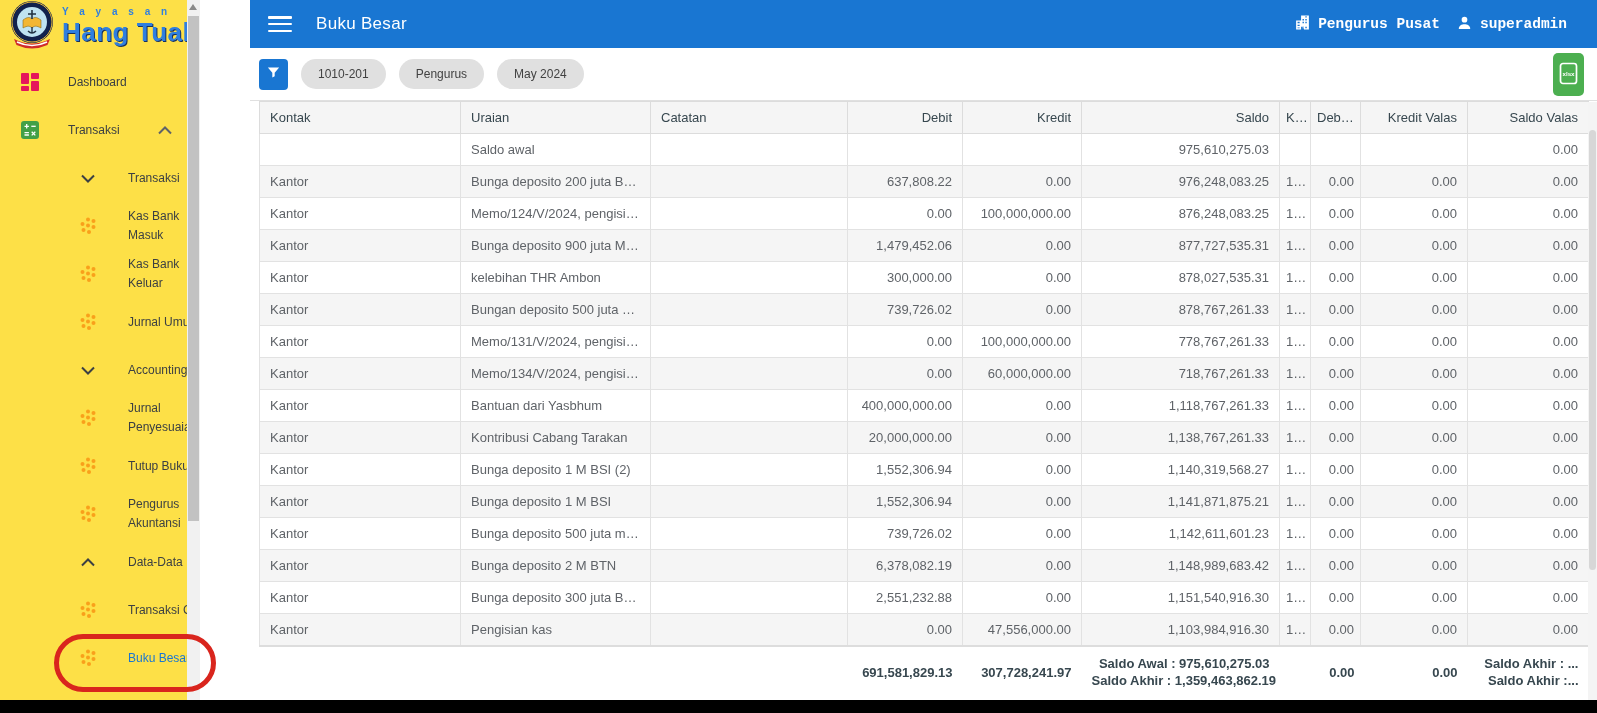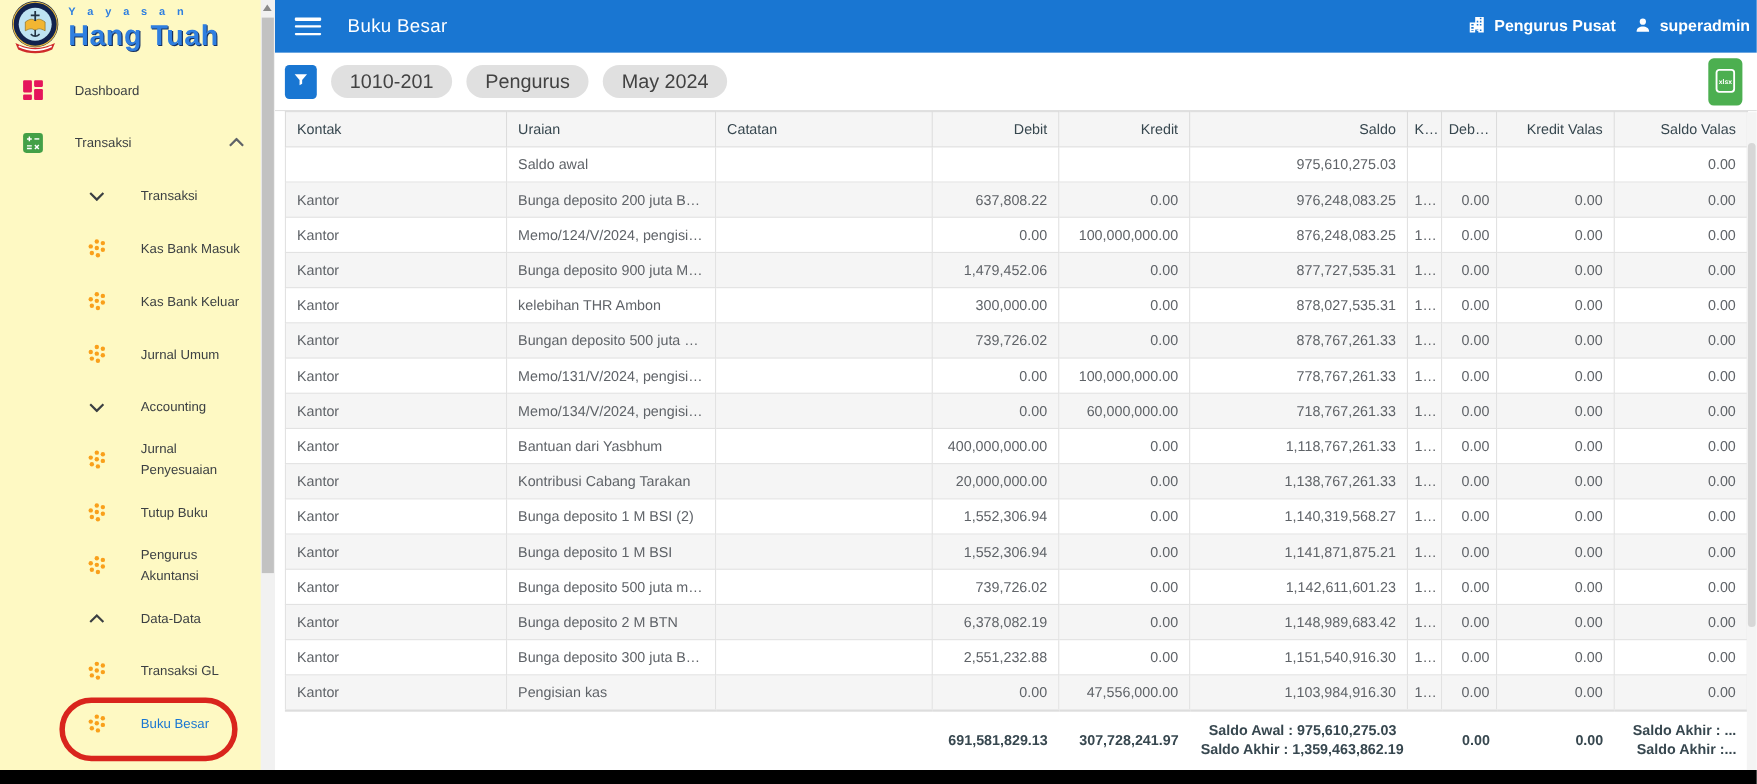--- a/index.html
+++ b/index.html
@@ -5,21 +5,21 @@
   * { box-sizing: border-box; }
   html,body { margin:0; padding:0; }
   body {
     width:1597px; height:713px; overflow:hidden;
     font-family:"Liberation Sans", sans-serif;
     background:#ffffff;
   }
   .app { position:relative; width:1597px; height:713px; background:#fff; }
 
   
-  .sidebar { position:absolute; left:0; top:0; width:250px; height:700px; background:#fef9c3; z-index:2; }
+  .sidebar { position:absolute; left:0; top:0; width:200px; height:700px; background:#fde047; z-index:2; }
   .logo-row { display:flex; align-items:center; height:52px; padding-left:8px; }
   .logo-text { margin-left:6px; line-height:1; }
   .logo-line1 { font-size:10px; font-weight:700; letter-spacing:4px; color:#2f7fe0; margin-bottom:2px; }
   .logo-line2 { font-size:26px; font-weight:800; color:#2f7fe0; text-shadow:1px 1px 0 #16305e; letter-spacing:.5px; }
 
   .nav { padding-top:6px; }
   .nav-item { display:flex; align-items:center; min-height:48px; cursor:pointer; }
   .nav-item .ico { width:24px; display:flex; justify-content:center; align-items:center; flex:0 0 24px; }
   .nav-item.top { padding-left:18px; }
   .nav-item.top .label { margin-left:26px; }
@@ -39,28 +39,28 @@
   .annotation-oval { position:absolute; left:54px; top:634px; width:162px; height:58px;
     border:5px solid #d9251d; border-radius:30px; z-index:5; pointer-events:none; }
 
   
   .main { position:absolute; left:250px; top:0; width:1347px; height:700px; background:#fff; }
 
   .appbar { height:48px; background:#1976d2; display:flex; align-items:center; color:#fff; }
   .hamburger { margin-left:18px; width:24px; height:16px; display:flex; flex-direction:column; justify-content:space-between; cursor:pointer; }
   .hamburger span { display:block; height:2.5px; background:#fff; border-radius:1px; }
   .appbar-title { font-size:17px; font-weight:500; margin-left:24px; letter-spacing:.3px; }
-  .appbar-right { margin-left:auto; display:flex; align-items:center; margin-right:6px; }
+  .appbar-right { margin-left:auto; display:flex; align-items:center; margin-right:30px;font-family:Liberation Mono, monospace; }
   .appbar-chip { display:flex; align-items:center; gap:7px; font-weight:700; font-size:14.5px; margin-left:16px; cursor:pointer; }
 
   .filterbar { height:53px; background:#fff; border-bottom:1px solid #e0e0e0; display:flex; align-items:center; padding-left:9px; position:relative; }
   .filter-btn { width:29px; height:31px; background:#1976d2; border:none; border-radius:4px;
     display:flex; align-items:center; justify-content:center; cursor:pointer; }
   .chip { background:#e0e0e0; border-radius:16px; height:30px; display:inline-flex; align-items:center;
-    padding:0 17px; font-size:18px; color:#424242; margin-left:13px; cursor:pointer; }
+    padding:0 17px; font-size:12px; color:#424242; margin-left:13px; cursor:pointer; }
   .export-btn { position:absolute; right:13px; top:5px; width:31px; height:43px; background:#4caf50;
     border:none; border-radius:5px; display:flex; align-items:center; justify-content:center; cursor:pointer; }
 
   
   .table-wrap { position:relative; padding-left:9px; }
   table { border-collapse:collapse; table-layout:fixed; width:1329px; font-size:13px; color:#5f6368; }
   th, td { border:1px solid #e2e2e2; height:32px; padding:0 10px; overflow:hidden;
     white-space:nowrap; text-overflow:ellipsis; vertical-align:middle; }
   thead th { background:#f5f5f5; color:#37474f; font-weight:400; border-color:#dcdcdc; }
   tbody tr:nth-child(even) td { background:#f5f5f5; }

